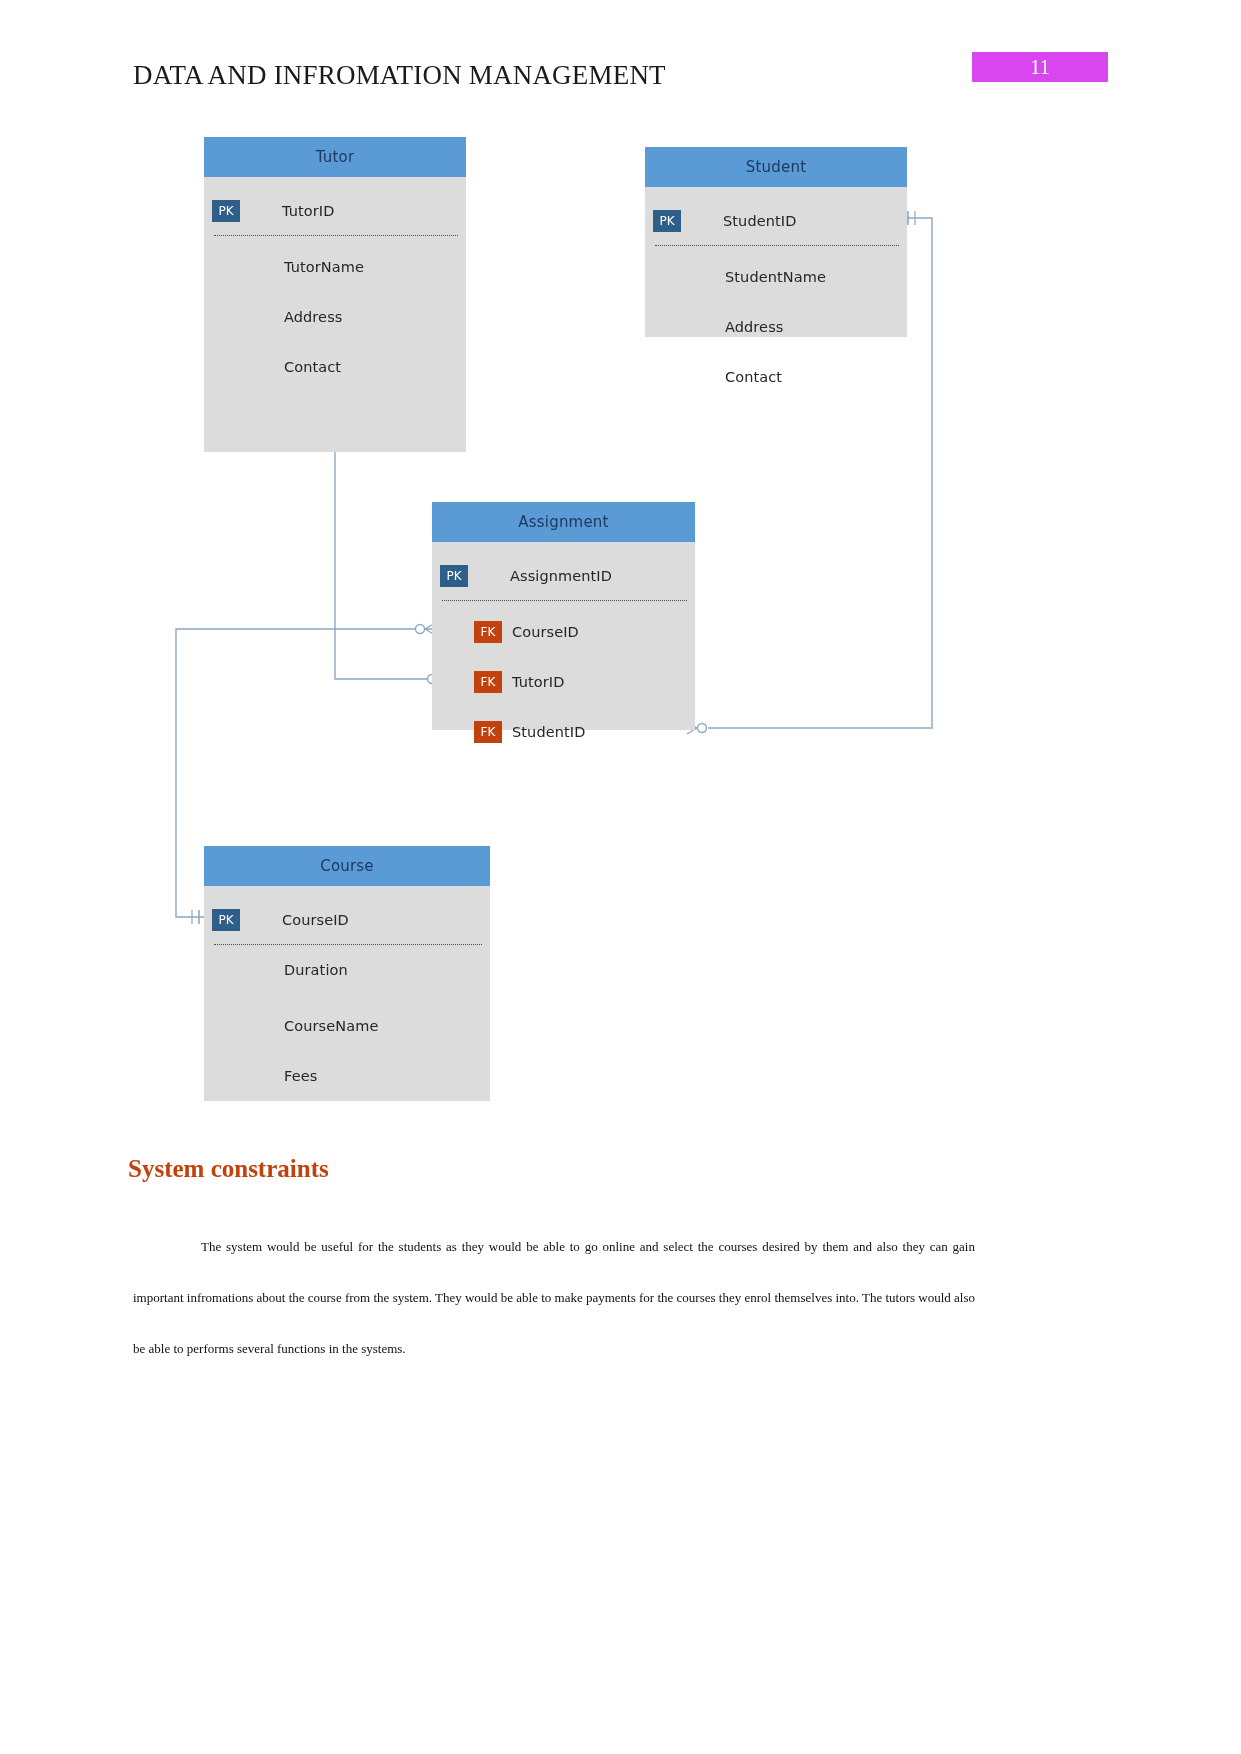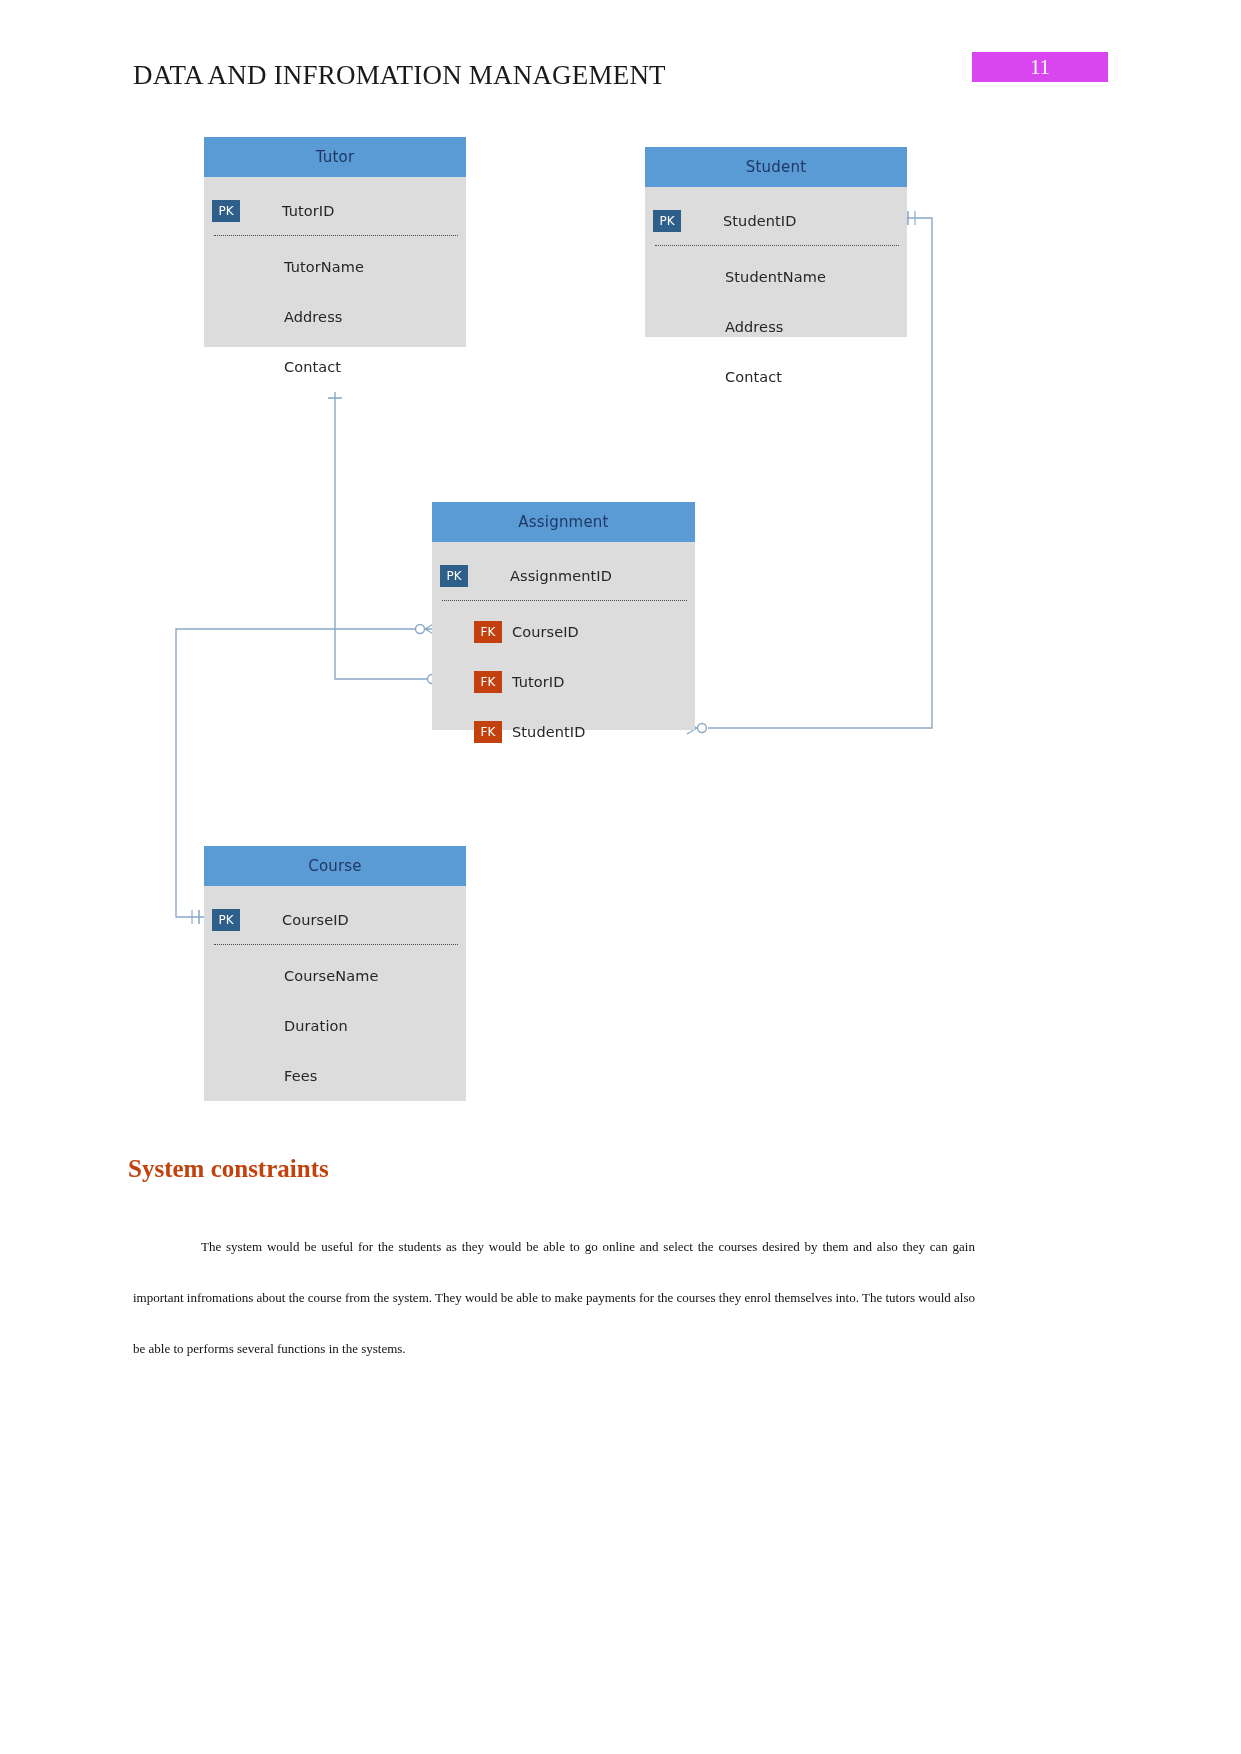--- a/index.html
+++ b/index.html
@@ -173,21 +173,21 @@
       <path d="M 906 218 L 932 218 L 932 728 L 708 728"></path>
 
       <path d="M 908 211 L 908 225" stroke-width="1.6"></path>
       <path d="M 915 211 L 915 225" stroke-width="1.2"></path>
 
       <circle cx="702" cy="728" r="4.5" fill="#ffffff"></circle>
       <path d="M 697 728 L 687 722 M 697 728 L 687 734 M 697 728 L 687 728" stroke-width="1.3"></path>
     </g>
   </svg>
 
-  <div class="entity" style="left:204px; top:137px; width:262px; height:210px;">
+  <div class="entity" style="left:204px; top:137px; width:262px; height:315px;">
     <div class="entity-header">Tutor</div>
     <div class="entity-body" style="height:215px; padding-top:10px;">
       <div class="attr-row">
         <span class="attr-key key-pk">PK</span>
         <span class="attr-name indent-a">TutorID</span>
       </div>
       <div class="pk-divider" style="top:58px;"></div>
       <div class="attr-row" style="margin-top:6px;">
         <span class="attr-name indent-b">TutorName</span>
       </div>
@@ -236,35 +236,35 @@
         <span class="attr-key key-fk">FK</span>
         <span class="attr-name" style="left:80px;">TutorID</span>
       </div>
       <div class="attr-row">
         <span class="attr-key key-fk">FK</span>
         <span class="attr-name" style="left:80px;">StudentID</span>
       </div>
     </div>
   </div>
 
-  <div class="entity" style="left:204px; top:846px; width:262px; height:255px;">
+  <div class="entity" style="left:204px; top:846px; width:286px; height:255px;">
     <div class="entity-header">Course</div>
     <div class="entity-body" style="height:215px; padding-top:10px;">
       <div class="attr-row">
         <span class="attr-key key-pk">PK</span>
         <span class="attr-name indent-a">CourseID</span>
       </div>
       <div class="pk-divider" style="top:58px;"></div>
+      <div class="attr-row">
+        <span class="attr-name indent-b">Duration</span>
+      </div>
       <div class="attr-row" style="margin-top:6px;">
         <span class="attr-name indent-b">CourseName</span>
       </div>
       <div class="attr-row">
-        <span class="attr-name indent-b">Duration</span>
-      </div>
-      <div class="attr-row">
         <span class="attr-name indent-b">Fees</span>
       </div>
     </div>
   </div>
 
 </div>
 
 <div class="section-heading">System constraints</div>
 
 <p class="body-para">The system would be useful for the students as they would be able to go online and select the courses desired by them and also they can gain important infromations about the course from the system. They would be able to make payments for the courses they enrol themselves into. The tutors would also be able to performs several functions in the systems.</p>

